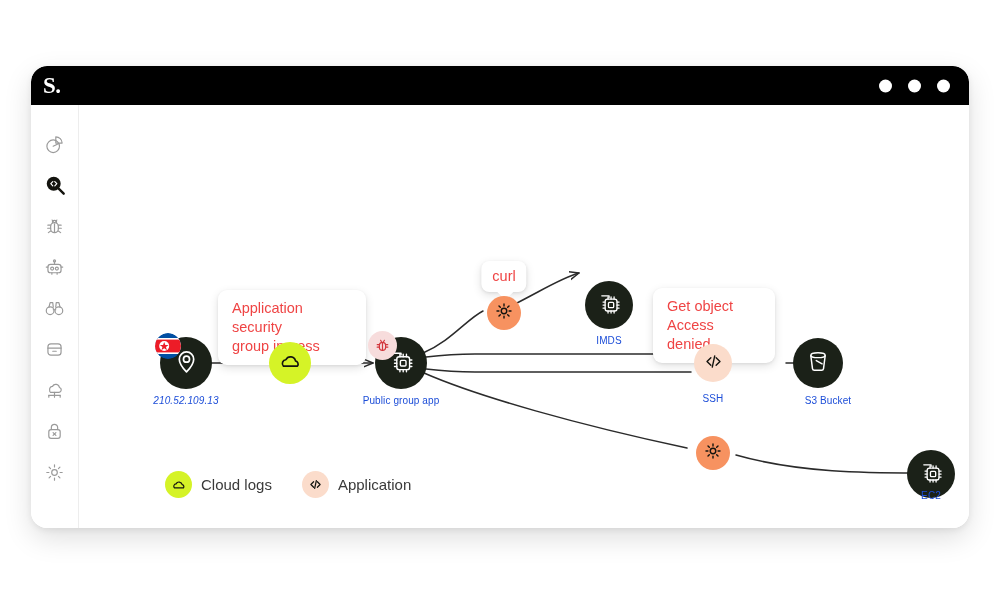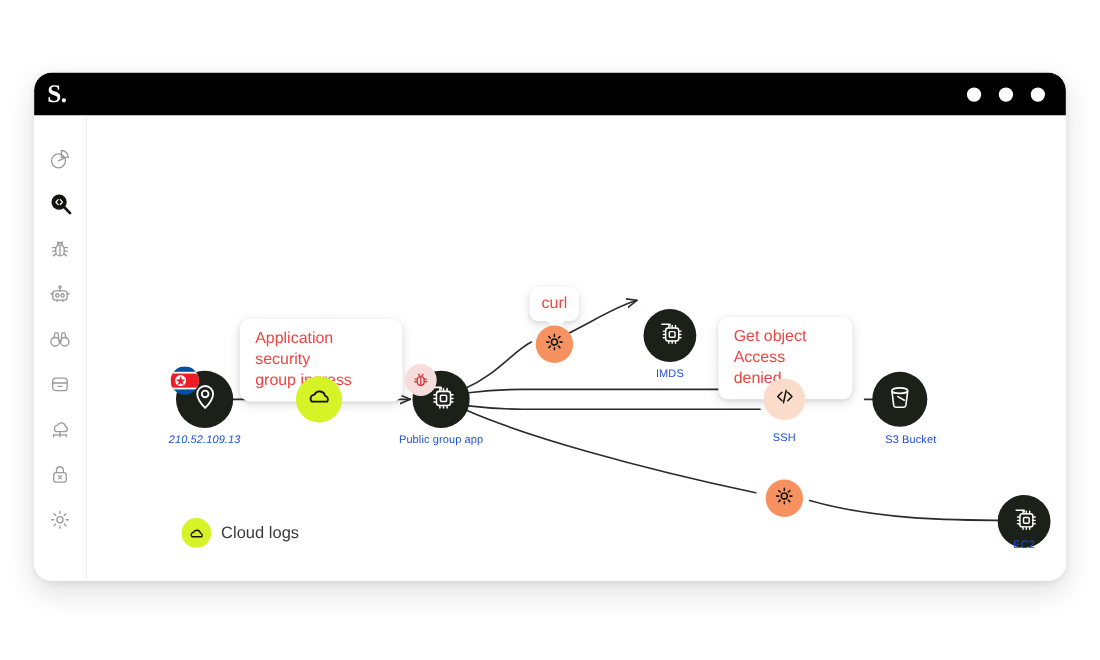--- a/index.html
+++ b/index.html
@@ -526,18 +526,30 @@
         <div class="legend-item">
           <span class="legend-dot" style="background:#d5f327;">
             <svg width="16" height="16" viewBox="0 0 24 24">
               <path d="M5.2 16.4 a3.6 3.6 0 0 1 2.4 -6.1 a4.9 4.9 0 0 1 9.2 1.1 a3.2 3.2 0 0 1 1.9 5 Z" fill="none" stroke="#14140f" stroke-width="1.8" stroke-linecap="round" stroke-linejoin="round"></path>
             </svg>
           </span>
           <span class="legend-text">Cloud logs</span>
         </div>
 
 
+        <div class="legend-item">
+          <span class="legend-dot" style="background:#fbdccb;">
+            <svg width="15" height="15" viewBox="0 0 24 24">
+              <g fill="none" stroke="#14140f" stroke-width="1.9" stroke-linecap="round" stroke-linejoin="round">
+                <path d="M9 7.6 L4.6 12 L9 16.4"></path>
+                <path d="M15 7.6 L19.4 12 L15 16.4"></path>
+                <path d="M13.4 5.6 L10.6 18.4"></path>
+              </g>
+            </svg>
+          </span>
+          <span class="legend-text">Application</span>
+        </div>
 
       </div>
 
     </div>
   </div>
 </div>
 
 </body></html>

